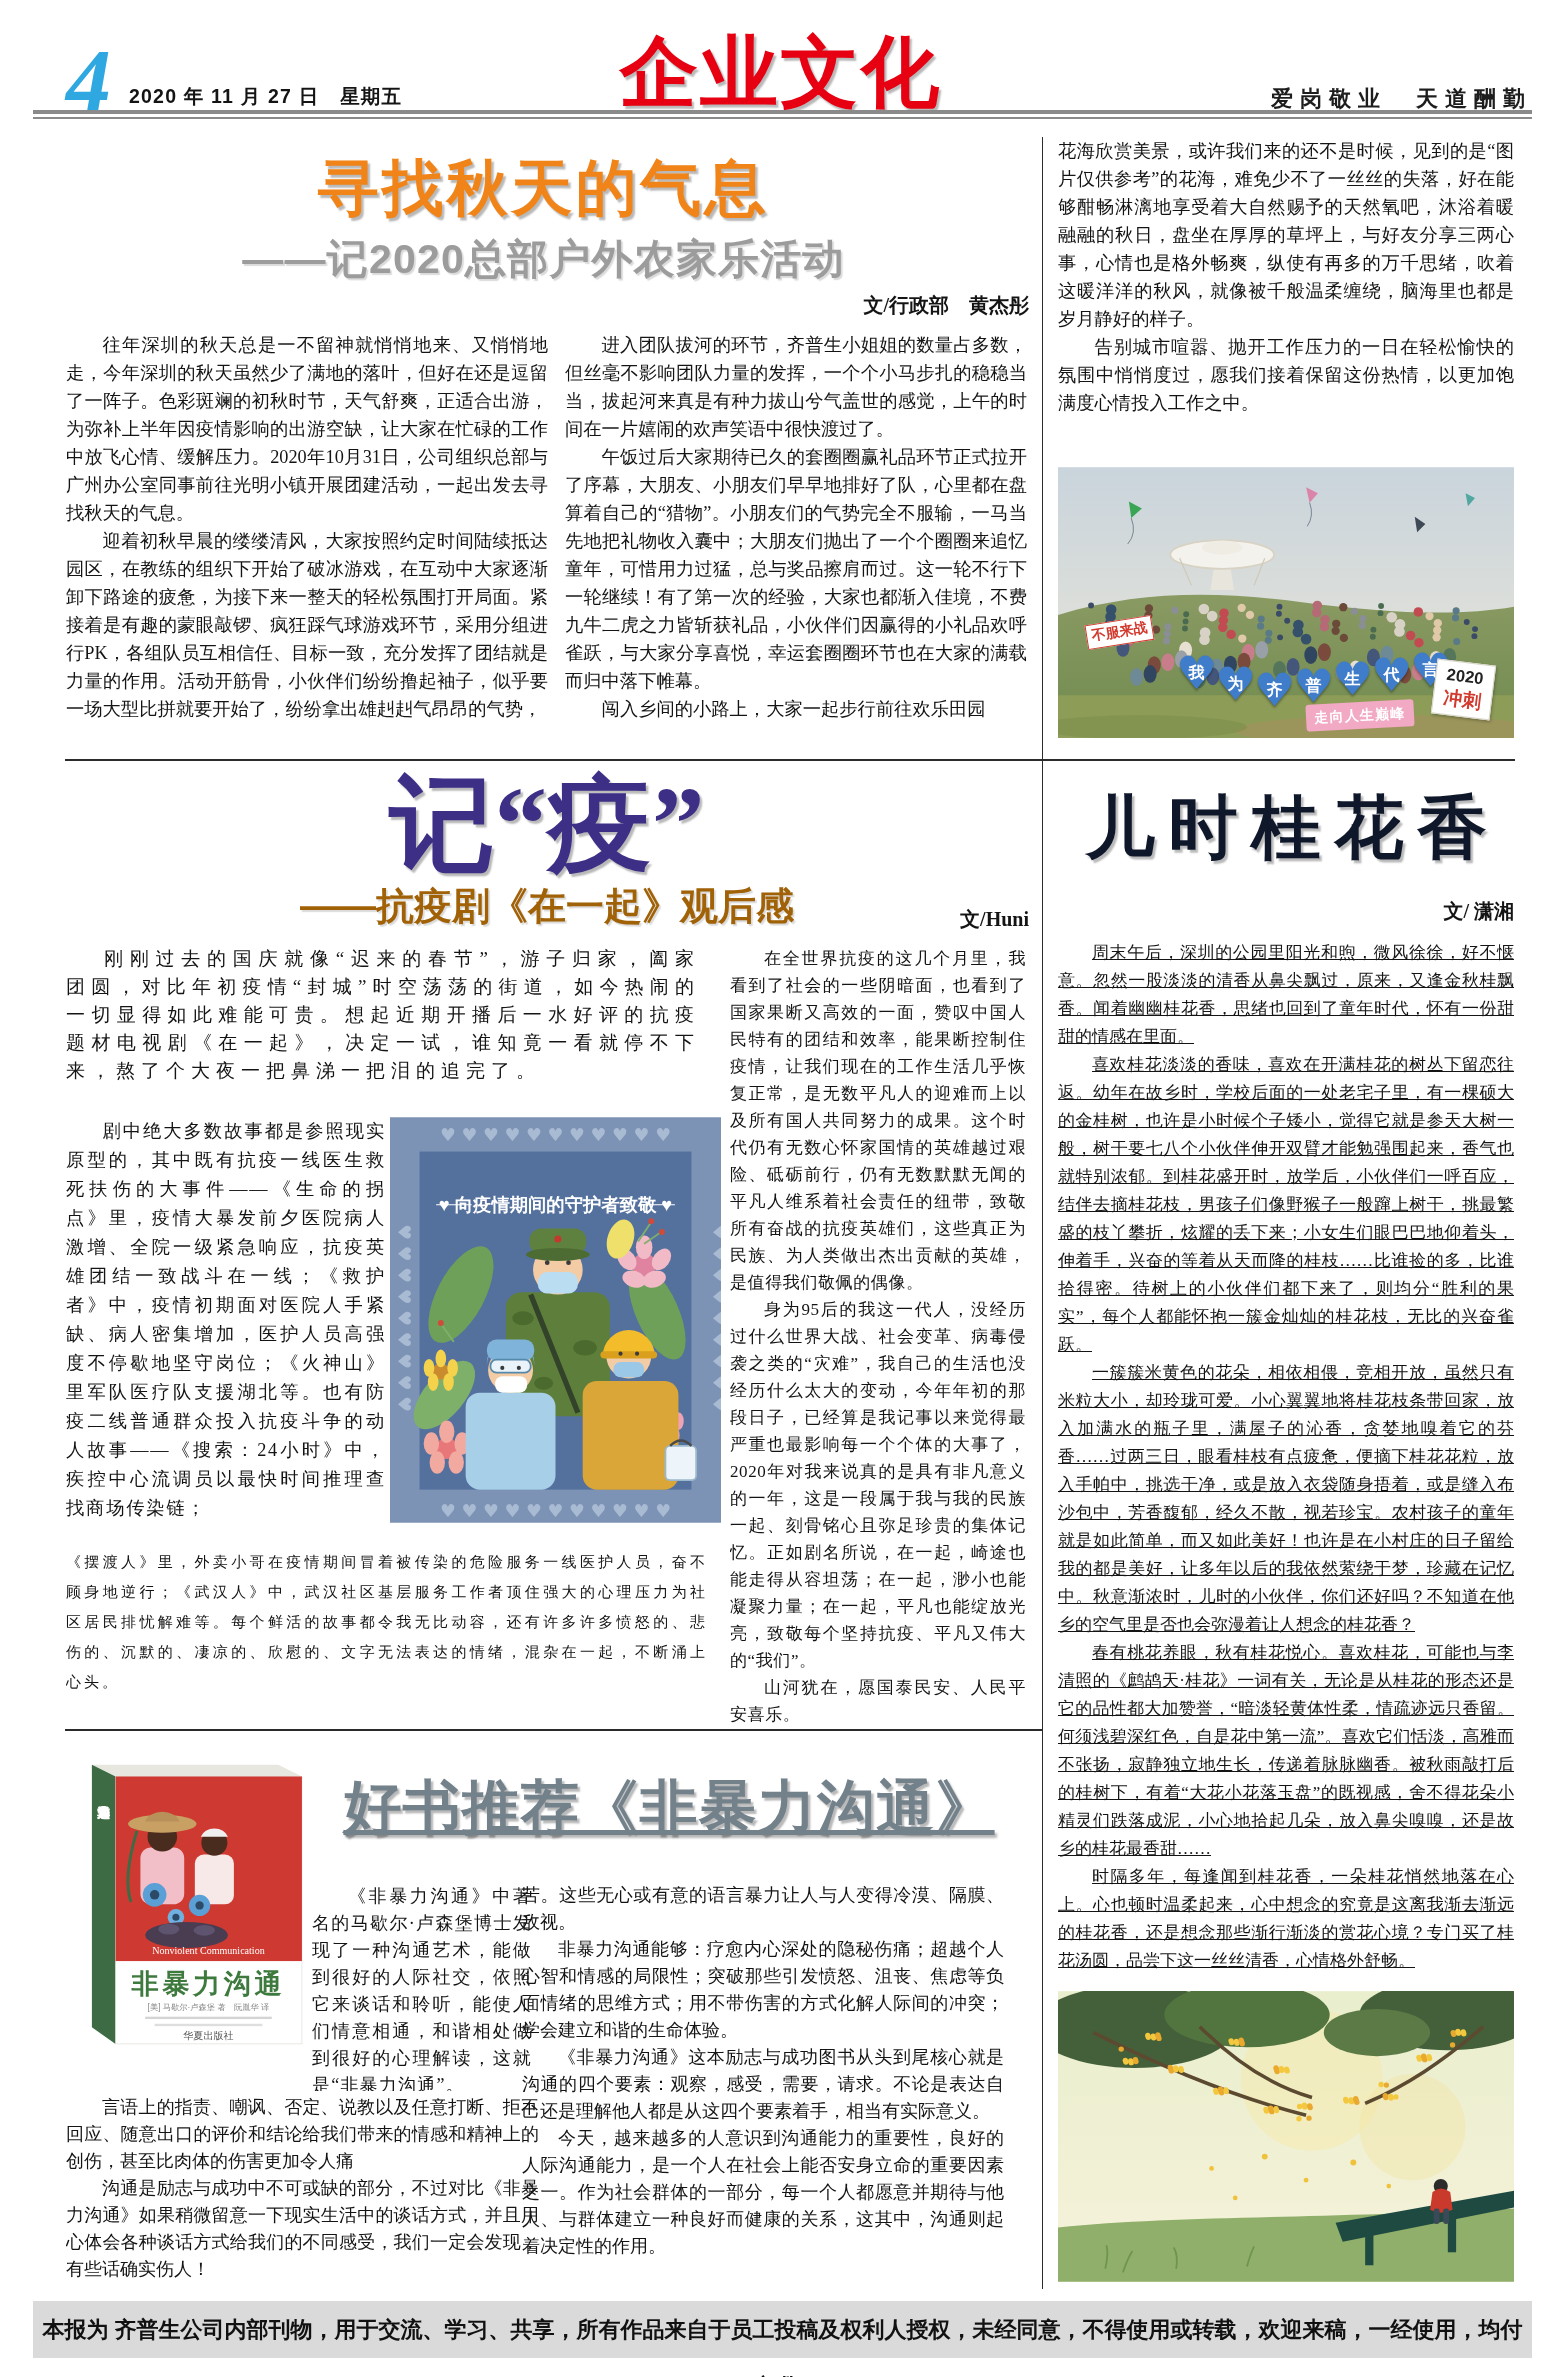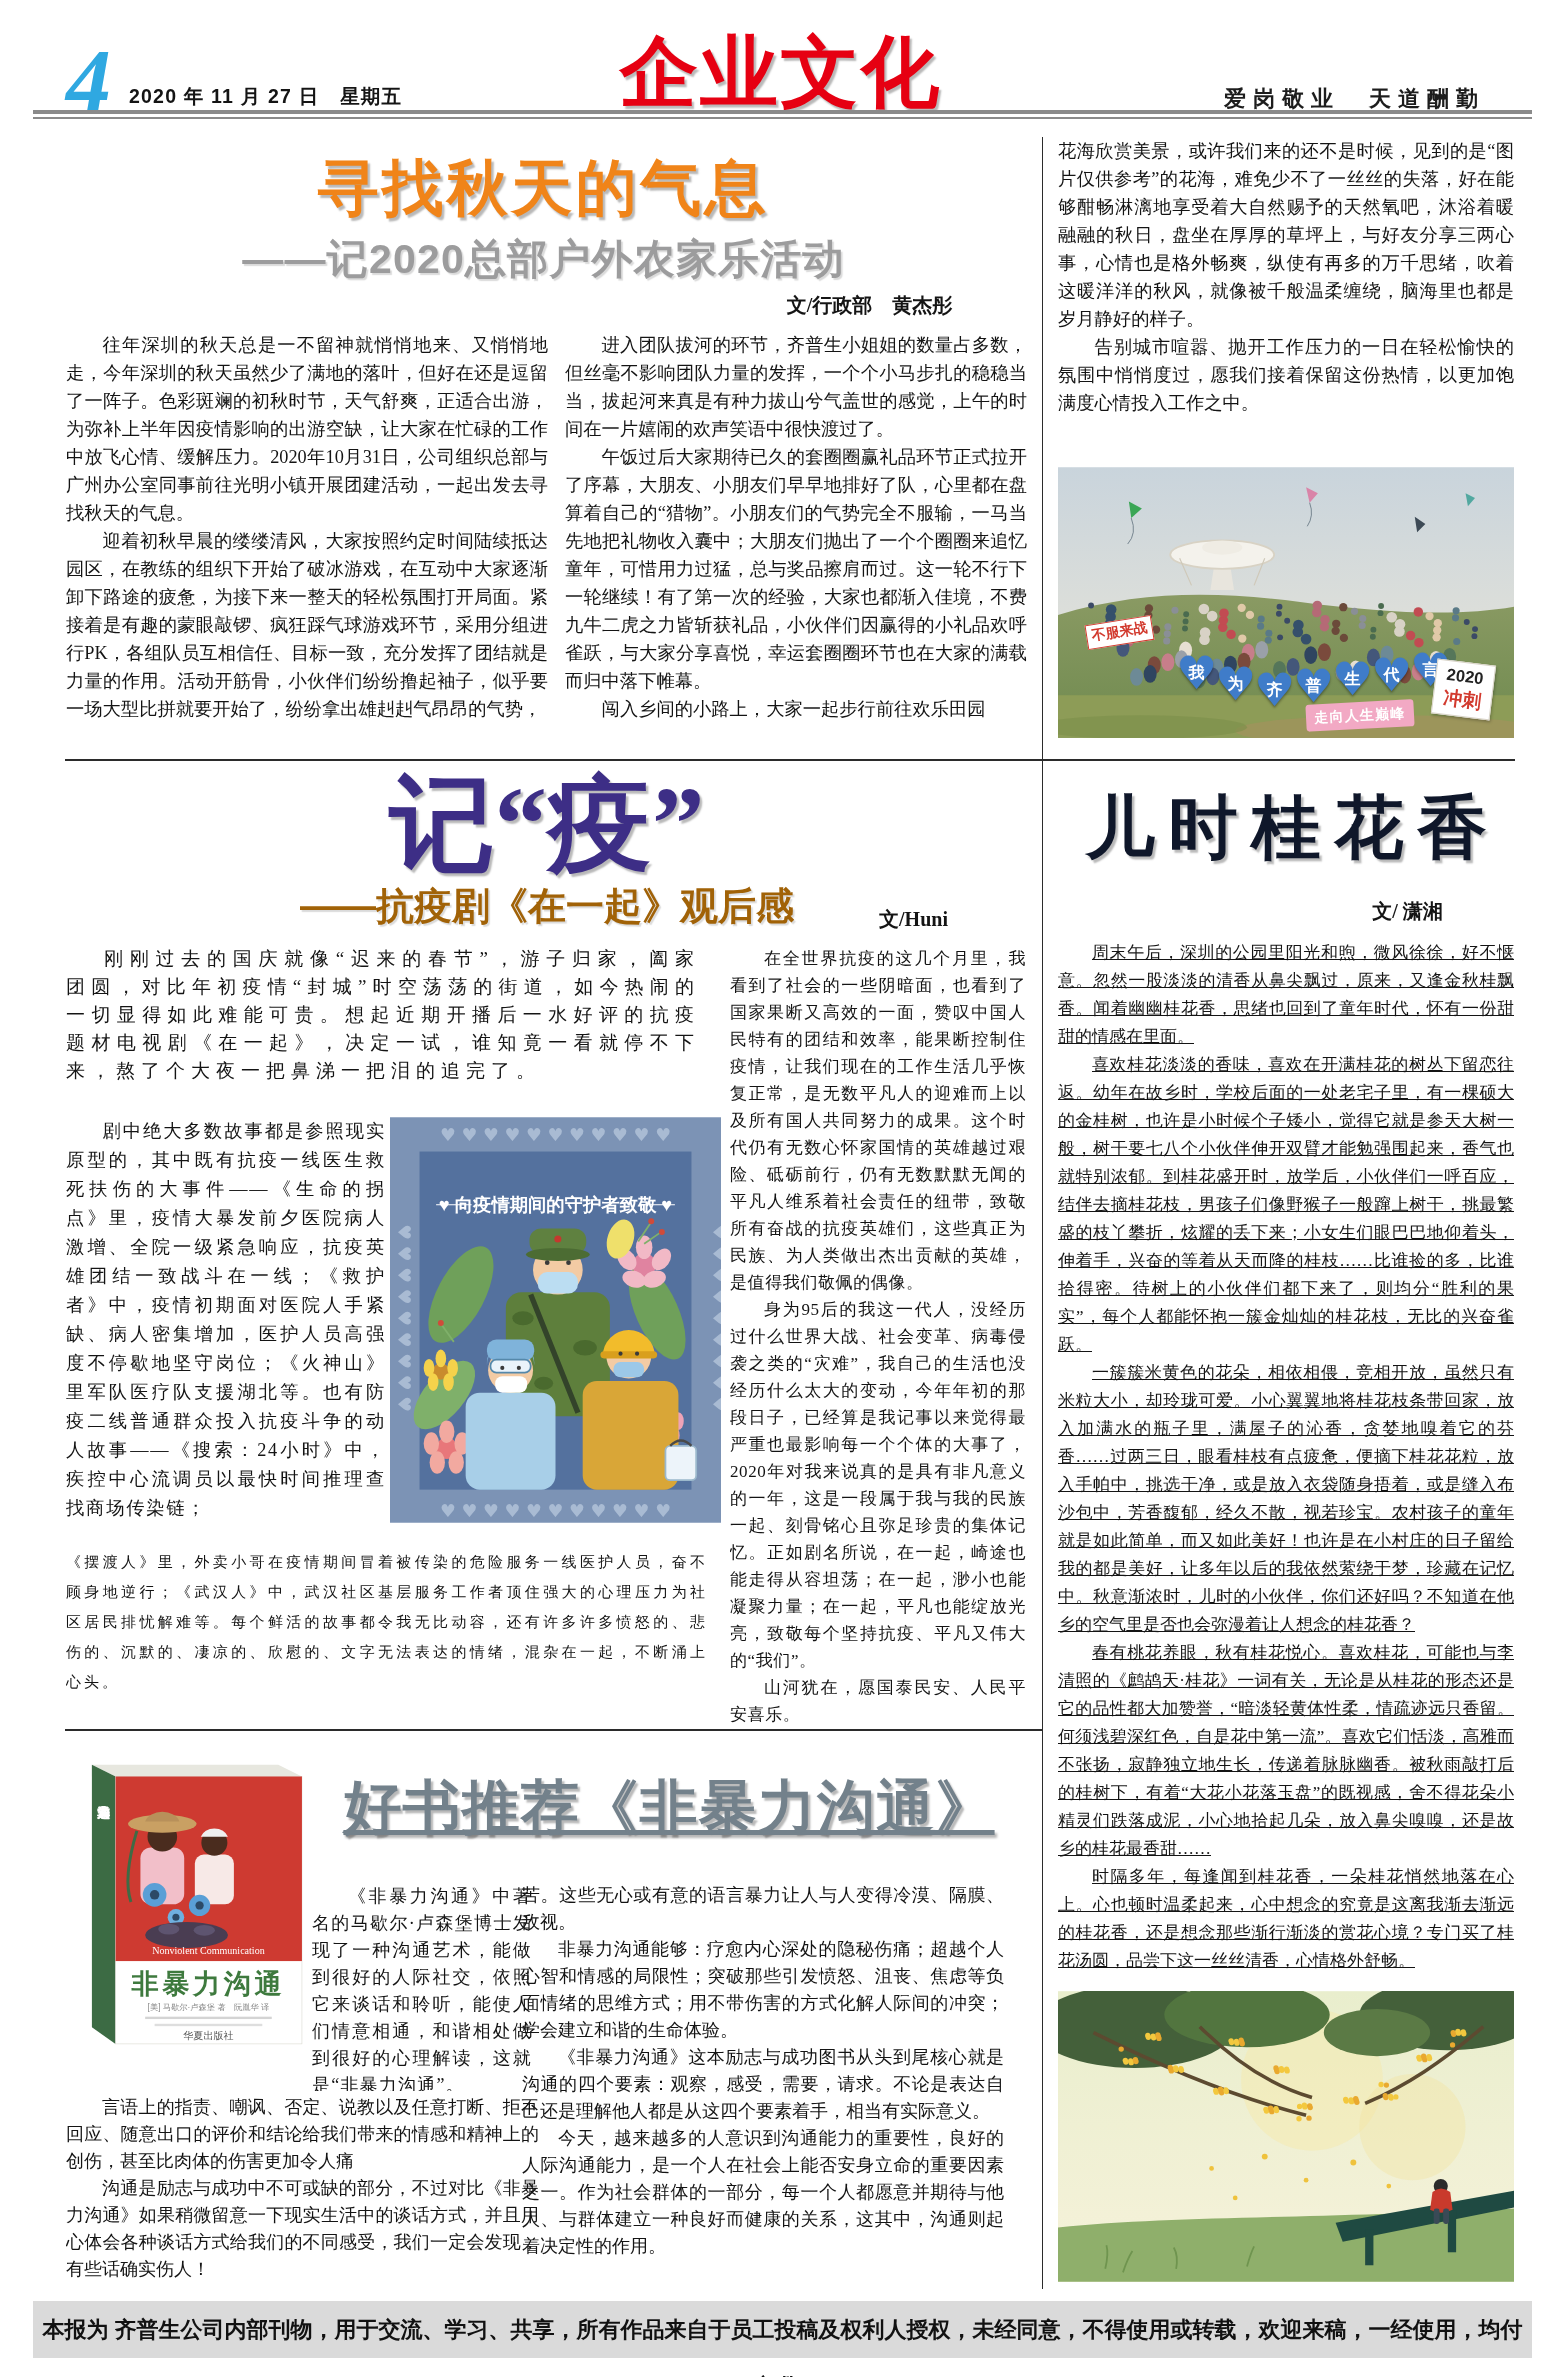--- a/index.html
+++ b/index.html
@@ -4,21 +4,21 @@
 <style>
   html,body{margin:0;padding:0;background:#fff;}
   body{width:1564px;height:2377px;position:relative;font-family:"Liberation Serif","DejaVu Serif",serif;color:#141414;}
   .abs{position:absolute;}
   .sans{font-family:"Liberation Sans","DejaVu Sans",sans-serif;}
   .just{text-align:justify;}
   .para{margin:0;text-indent:2em;}
   .para.noindent{text-indent:0;}
   .tshadow{text-shadow:2.4px 3px 1.8px rgba(0,0,0,.28);}
   .center{text-align:center;}
-  .right{text-align:center;}
+  .right{text-align:right;}
   .clip{overflow:hidden;}
   .body-col{font-size:18.3px;line-height:28px;}
   .rule{background:#8a8a8a;}
   .thinrule{background:#2b2b2b;}
   .balloon{position:absolute;width:41px;height:44px;text-align:center;}
   .balloon .glyph{position:absolute;left:0;top:0;width:100%;font-size:46px;line-height:44px;color:#3F7CC9;
      text-shadow:0 1.8px 2.4px rgba(0,0,0,.35);font-family:"DejaVu Sans",sans-serif;}
   .balloon .char{position:absolute;left:0;top:12px;width:100%;font-size:16px;font-weight:bold;color:#fff;
      font-family:"Liberation Sans","DejaVu Sans",sans-serif;}
   .photo-sign{position:absolute;font-family:"Liberation Sans","DejaVu Sans",sans-serif;font-weight:bold;}

